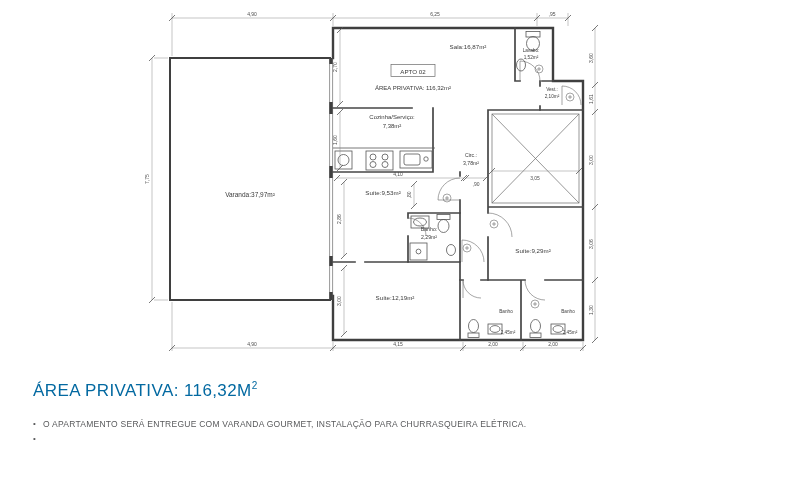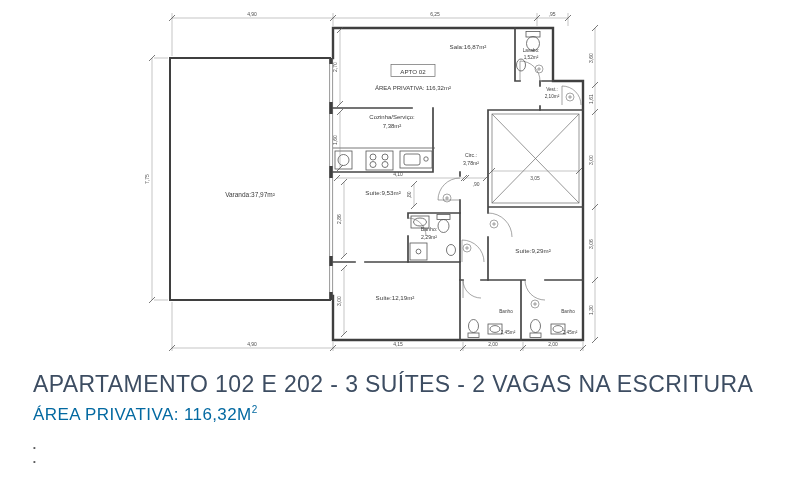--- a/index.html
+++ b/index.html
@@ -198,25 +198,25 @@
       <text class="rm" x="395" y="300">Suíte:12,19m²</text>
       <text class="rm" x="533" y="253">Suíte:9,29m²</text>
       <text class="rm-xs" x="506" y="313">Banho</text>
       <text class="rm-xs" x="508" y="334">2,45m²</text>
       <text class="rm-xs" x="568" y="313">Banho</text>
       <text class="rm-xs" x="570" y="334">2,45m²</text>
     </g>
   </svg>
 
   <div class="footer">
-    <h1>APARTAMENTO 102 E 202 - 3 SUÍTES - 2 VAGAS NA ESCRITURA</h1>
     <div class="area-line"><span>ÁREA PRIVATIVA: 116,32M</span><sup>2</sup></div>
     <ul class="notes">
       <li>
           <span class="dot">•</span>
+          <span>O APARTAMENTO SERÁ ENTREGUE COM VARANDA GOURMET, INSTALAÇÃO PARA CHURRASQUEIRA ELÉTRICA.</span>
         </li>
       <li>
           <span class="dot">•</span>
         </li>
     </ul>
   </div>
 
 </div>
 
 </body></html>

